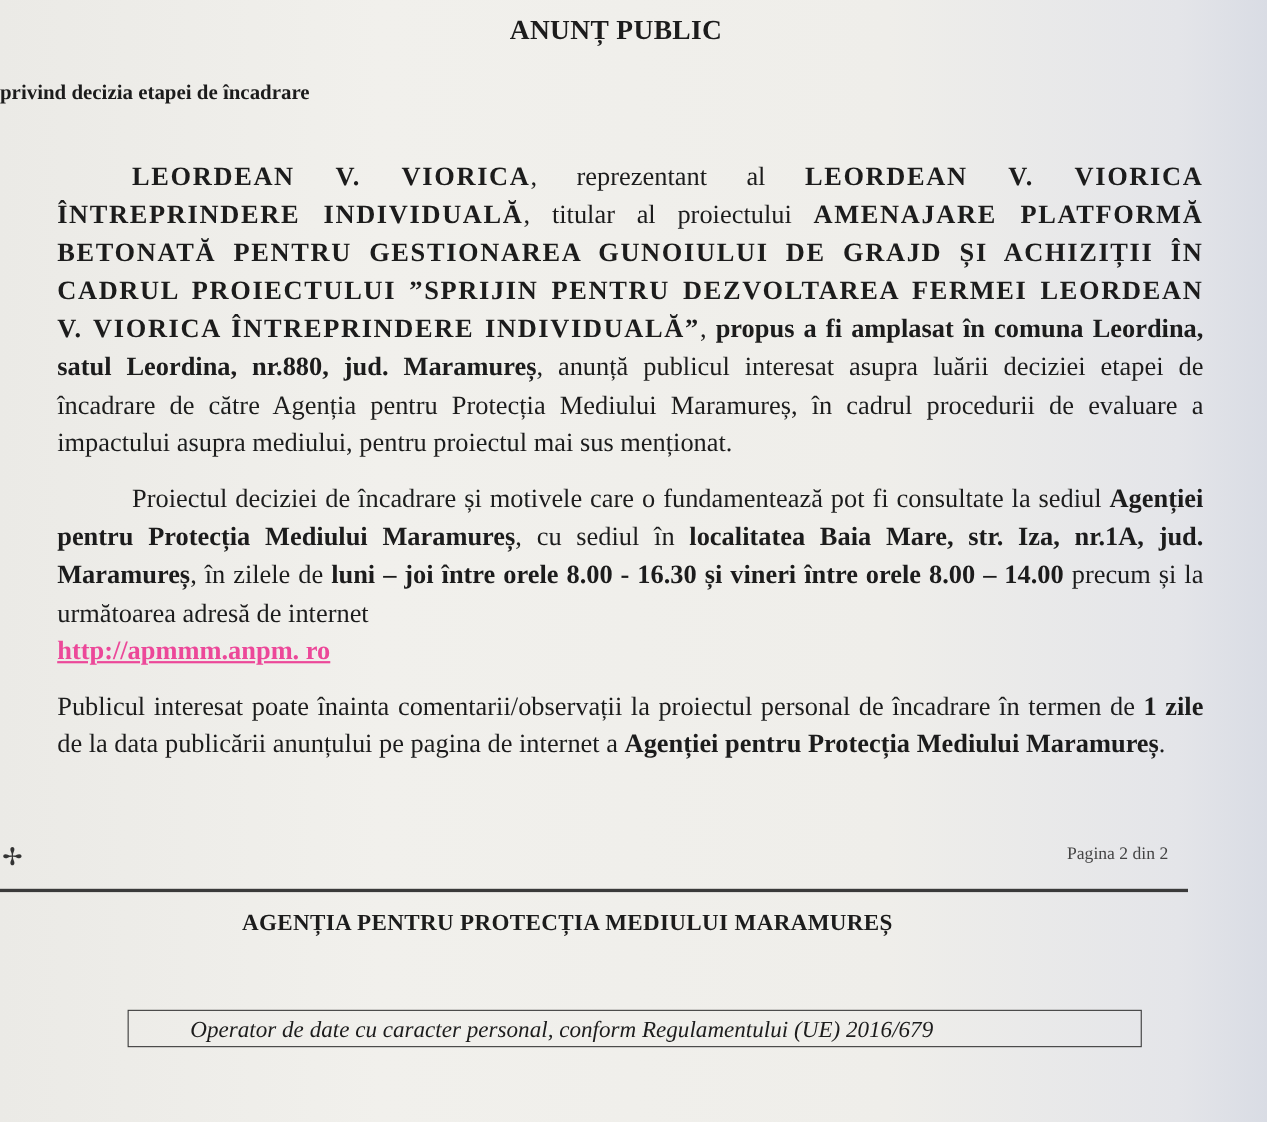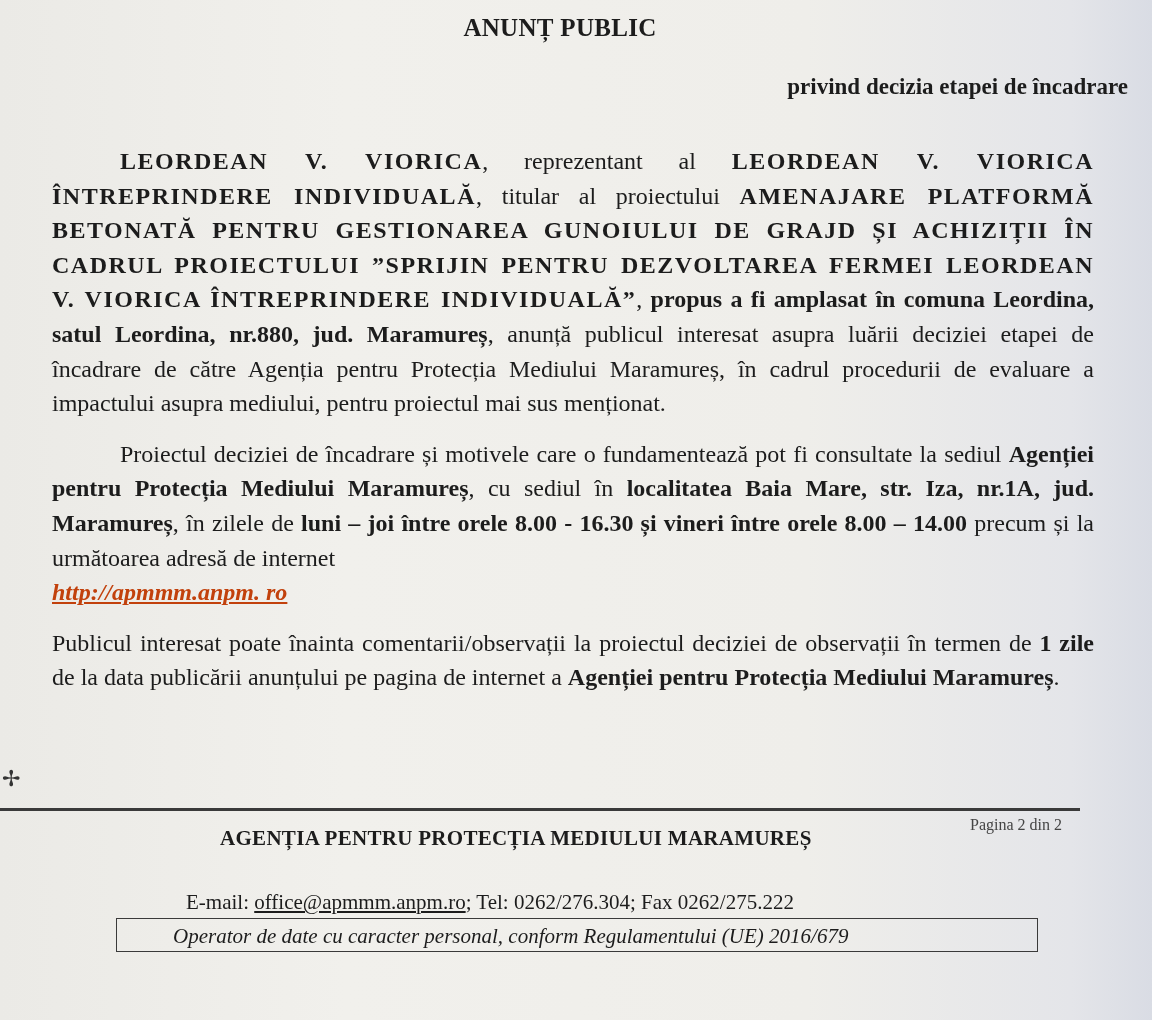--- a/index.html
+++ b/index.html
@@ -26,23 +26,23 @@
     left: 0; width: 1120px;
     text-align: center;
     font-weight: bold;
     font-size: 25px;
     letter-spacing: 0.3px;
   }
   .subtitle {
     position: absolute;
     top: 74px;
     left: 0; width: 1128px;
-    text-align: right;
+    text-align: left;
     font-weight: bold;
-    font-size: 23px;
+    font-size: 19px;
   }
   .body {
     position: absolute;
     left: 36px;
     top: 128px;
     width: 1074px;
     font-size: 24px;
     line-height: 34.6px;
     text-align: justify;
   }
@@ -52,42 +52,41 @@
   .indent {
     text-indent: 68px;
   }
   .caps {
     letter-spacing: 1.5px;
   }
   b { font-weight: bold; }
   .link {
     font-weight: bold;
     text-decoration: underline;
-    color: #c2410c;
-    font-style: italic;
+    color: #ec4899;
   }
   .mark {
     position: absolute;
     left: 2px;
     top: 766px;
     font-size: 22px;
     color: #333;
   }
   .rule {
     position: absolute;
     left: 0;
     top: 808px;
     width: 1080px;
     height: 3px;
     background: #3a3a3a;
   }
   .page-num {
     position: absolute;
     left: 970px;
-    top: 816px;
+    top: 768px;
     font-size: 16px;
     color: #444;
   }
   .footer-org {
     position: absolute;
     left: 186px;
     top: 826px;
     font-weight: bold;
     font-size: 21px;
     letter-spacing: 0.3px;
@@ -131,28 +130,25 @@
   <div class="subtitle">privind decizia etapei de încadrare</div>
 
   <div class="body">
     <p class="indent">
       <b class="caps">LEORDEAN V. VIORICA</b><span>, reprezentant al </span><b class="caps">LEORDEAN V. VIORICA ÎNTREPRINDERE INDIVIDUALĂ</b><span>, titular al proiectului </span><b class="caps">AMENAJARE PLATFORMĂ BETONATĂ PENTRU GESTIONAREA GUNOIULUI DE GRAJD ȘI ACHIZIȚII ÎN CADRUL PROIECTULUI ”SPRIJIN PENTRU DEZVOLTAREA FERMEI LEORDEAN V. VIORICA ÎNTREPRINDERE INDIVIDUALĂ”</b><span>, </span><b>propus a fi amplasat în comuna Leordina, satul Leordina, nr.880, jud. Maramureș</b><span>, anunță publicul interesat asupra luării deciziei etapei de încadrare de către Agenția pentru Protecția Mediului Maramureș, în cadrul procedurii de evaluare a impactului asupra mediului, pentru proiectul mai sus menționat.</span>
     </p>
     <p class="indent">
       <span>Proiectul deciziei de încadrare și motivele care o fundamentează pot fi consultate la sediul </span><b>Agenției pentru Protecția Mediului Maramureș</b><span>, cu sediul în </span><b>localitatea Baia Mare, str. Iza, nr.1A, jud. Maramureș</b><span>, în zilele de </span><b>luni – joi între orele 8.00 - 16.30 și vineri între orele 8.00 – 14.00</b><span> precum și la următoarea adresă de internet </span><br><a class="link">http://apmmm.anpm. ro</a>
     </p>
     <p>
-      <span>Publicul interesat poate înainta comentarii/observații la proiectul deciziei de observații în termen de </span><b>1 zile</b><span> de la data publicării anunțului pe pagina de internet a </span><b>Agenției pentru Protecția Mediului Maramureș</b><span>.</span>
+      <span>Publicul interesat poate înainta comentarii/observații la proiectul personal de încadrare în termen de </span><b>1 zile</b><span> de la data publicării anunțului pe pagina de internet a </span><b>Agenției pentru Protecția Mediului Maramureș</b><span>.</span>
     </p>
   </div>
 
   <div class="mark">✢</div>
 
   <div class="rule"></div>
 
   <div class="page-num">Pagina 2 din 2</div>
   <div class="footer-org">AGENȚIA PENTRU PROTECȚIA MEDIULUI MARAMUREȘ</div>
-  <div class="footer-contact">
-    <span>E-mail: </span><span class="email">office@apmmm.anpm.ro</span><span>; Tel: 0262/276.304; Fax 0262/275.222</span>
-  </div>
   <div class="footer-box">Operator de date cu caracter personal, conform Regulamentului (UE) 2016/679</div>
 
 </div>
 
 </body></html>

